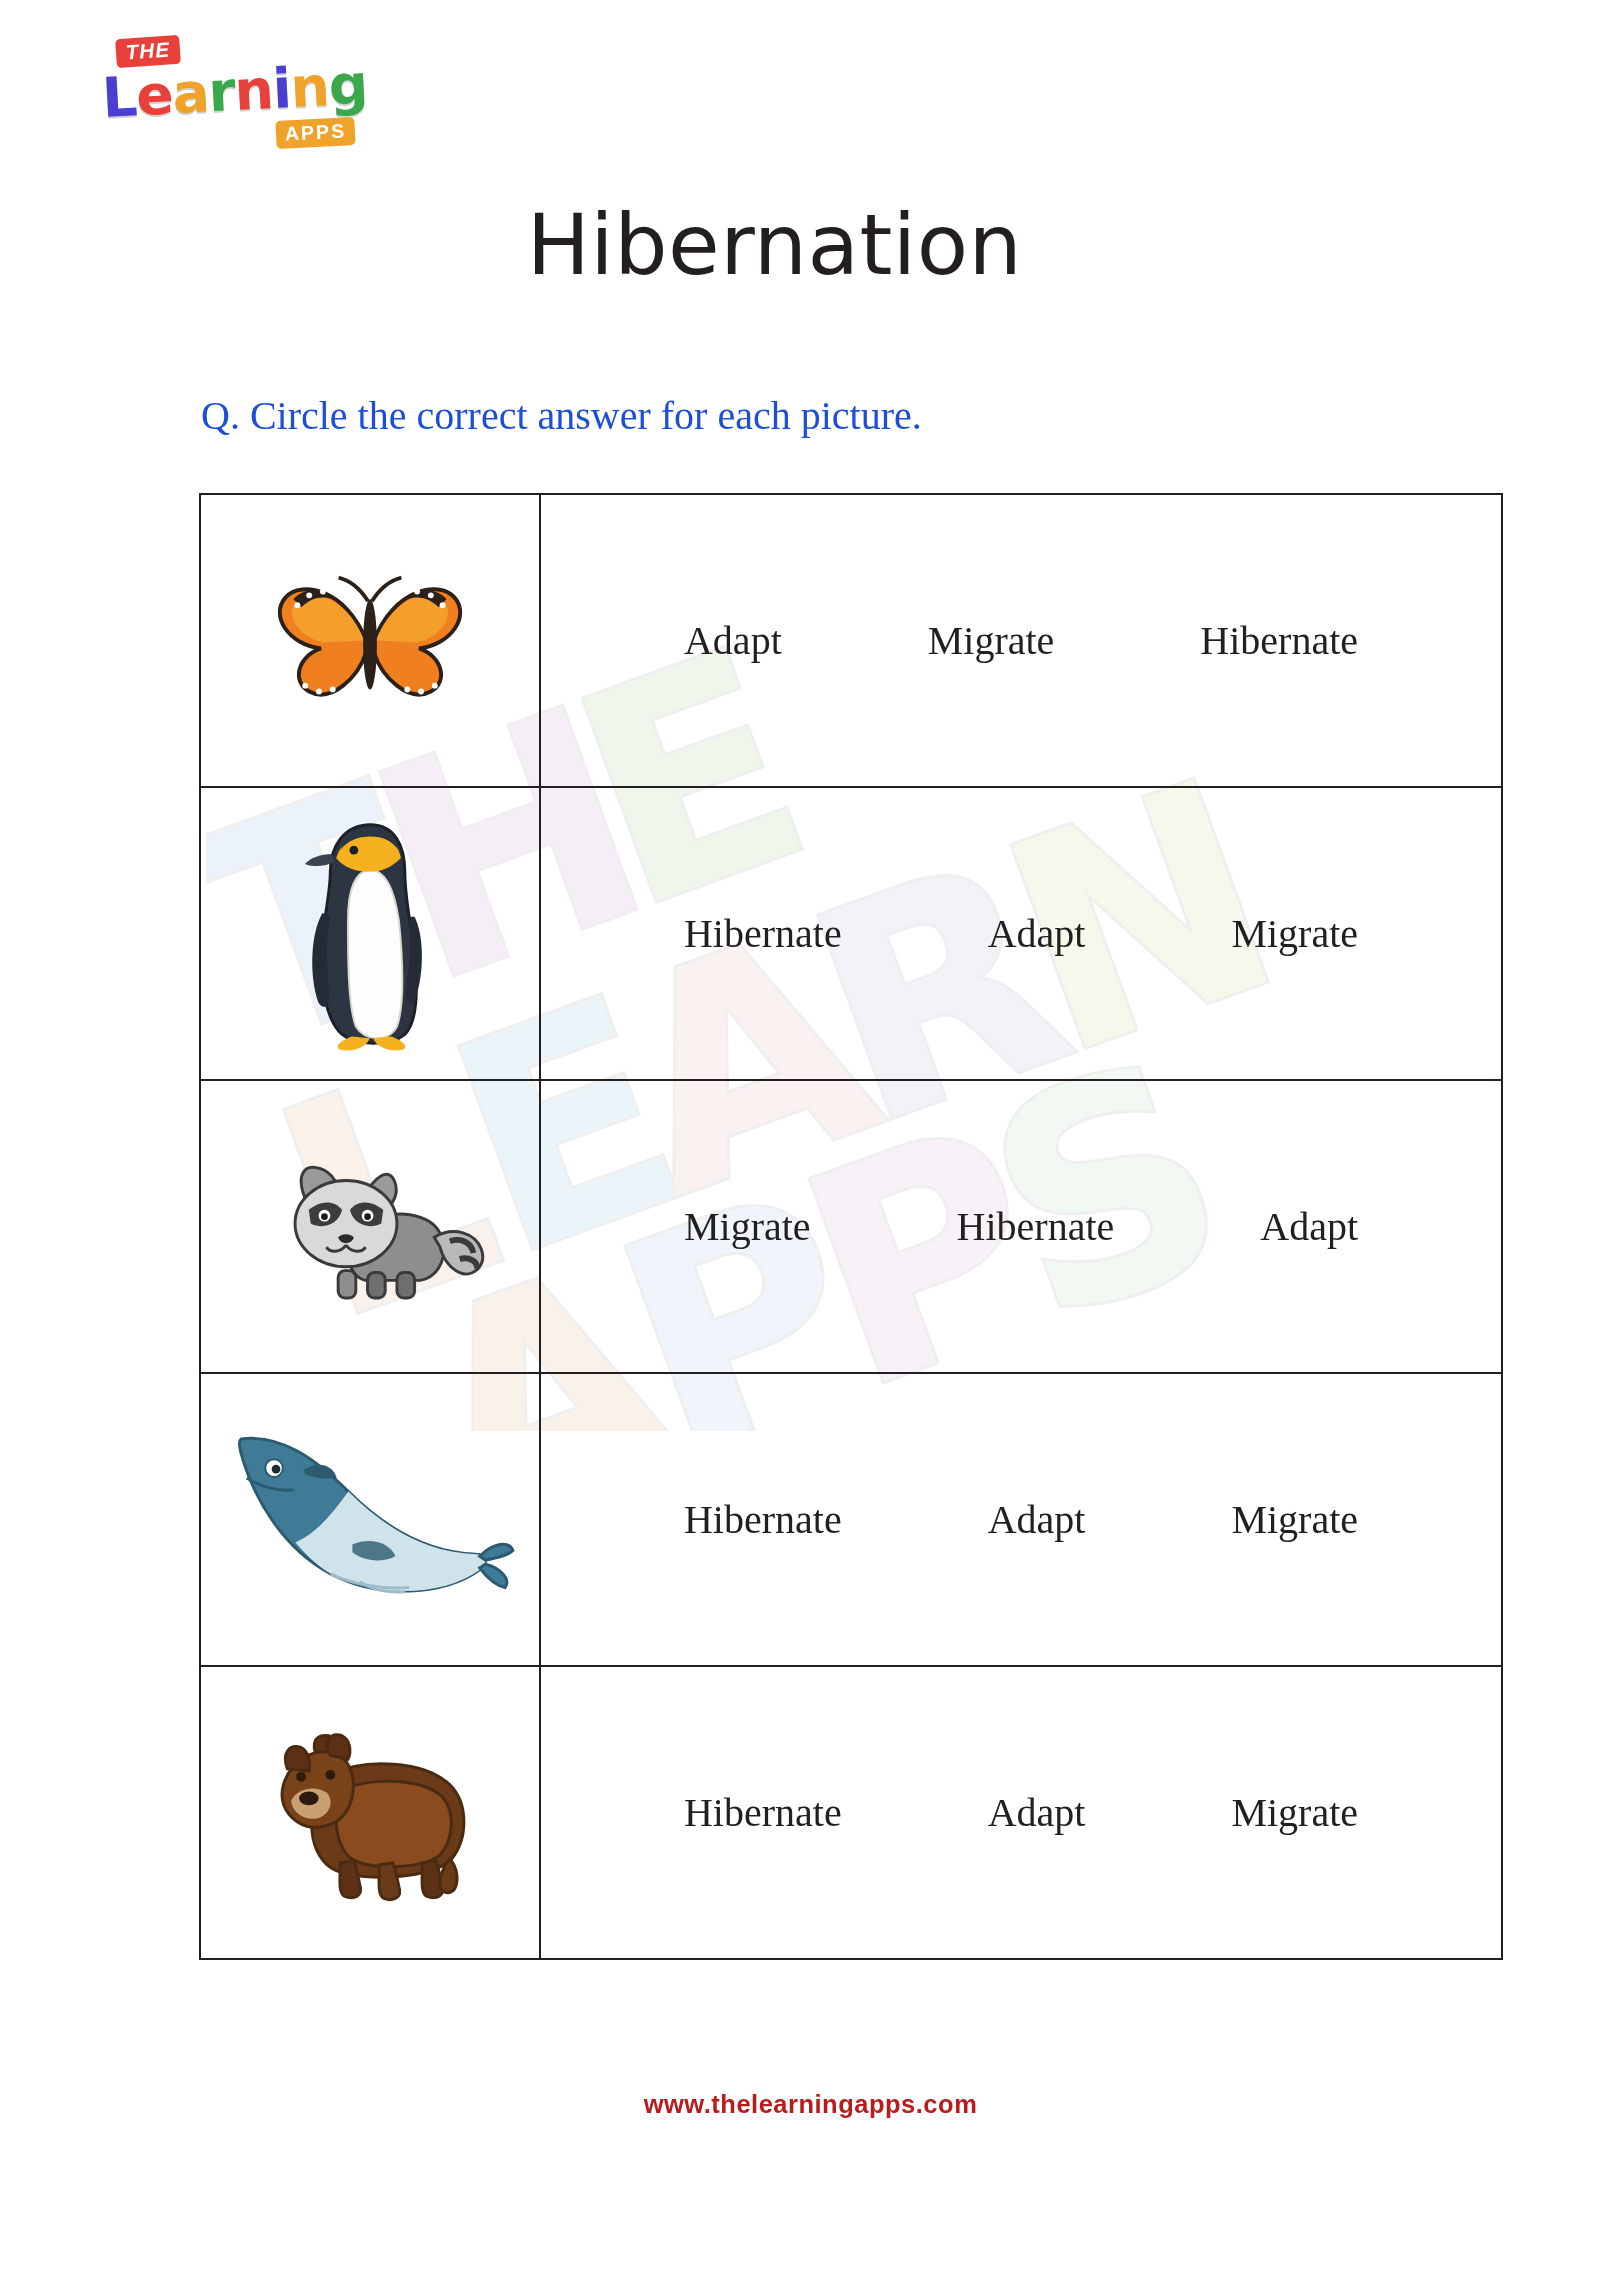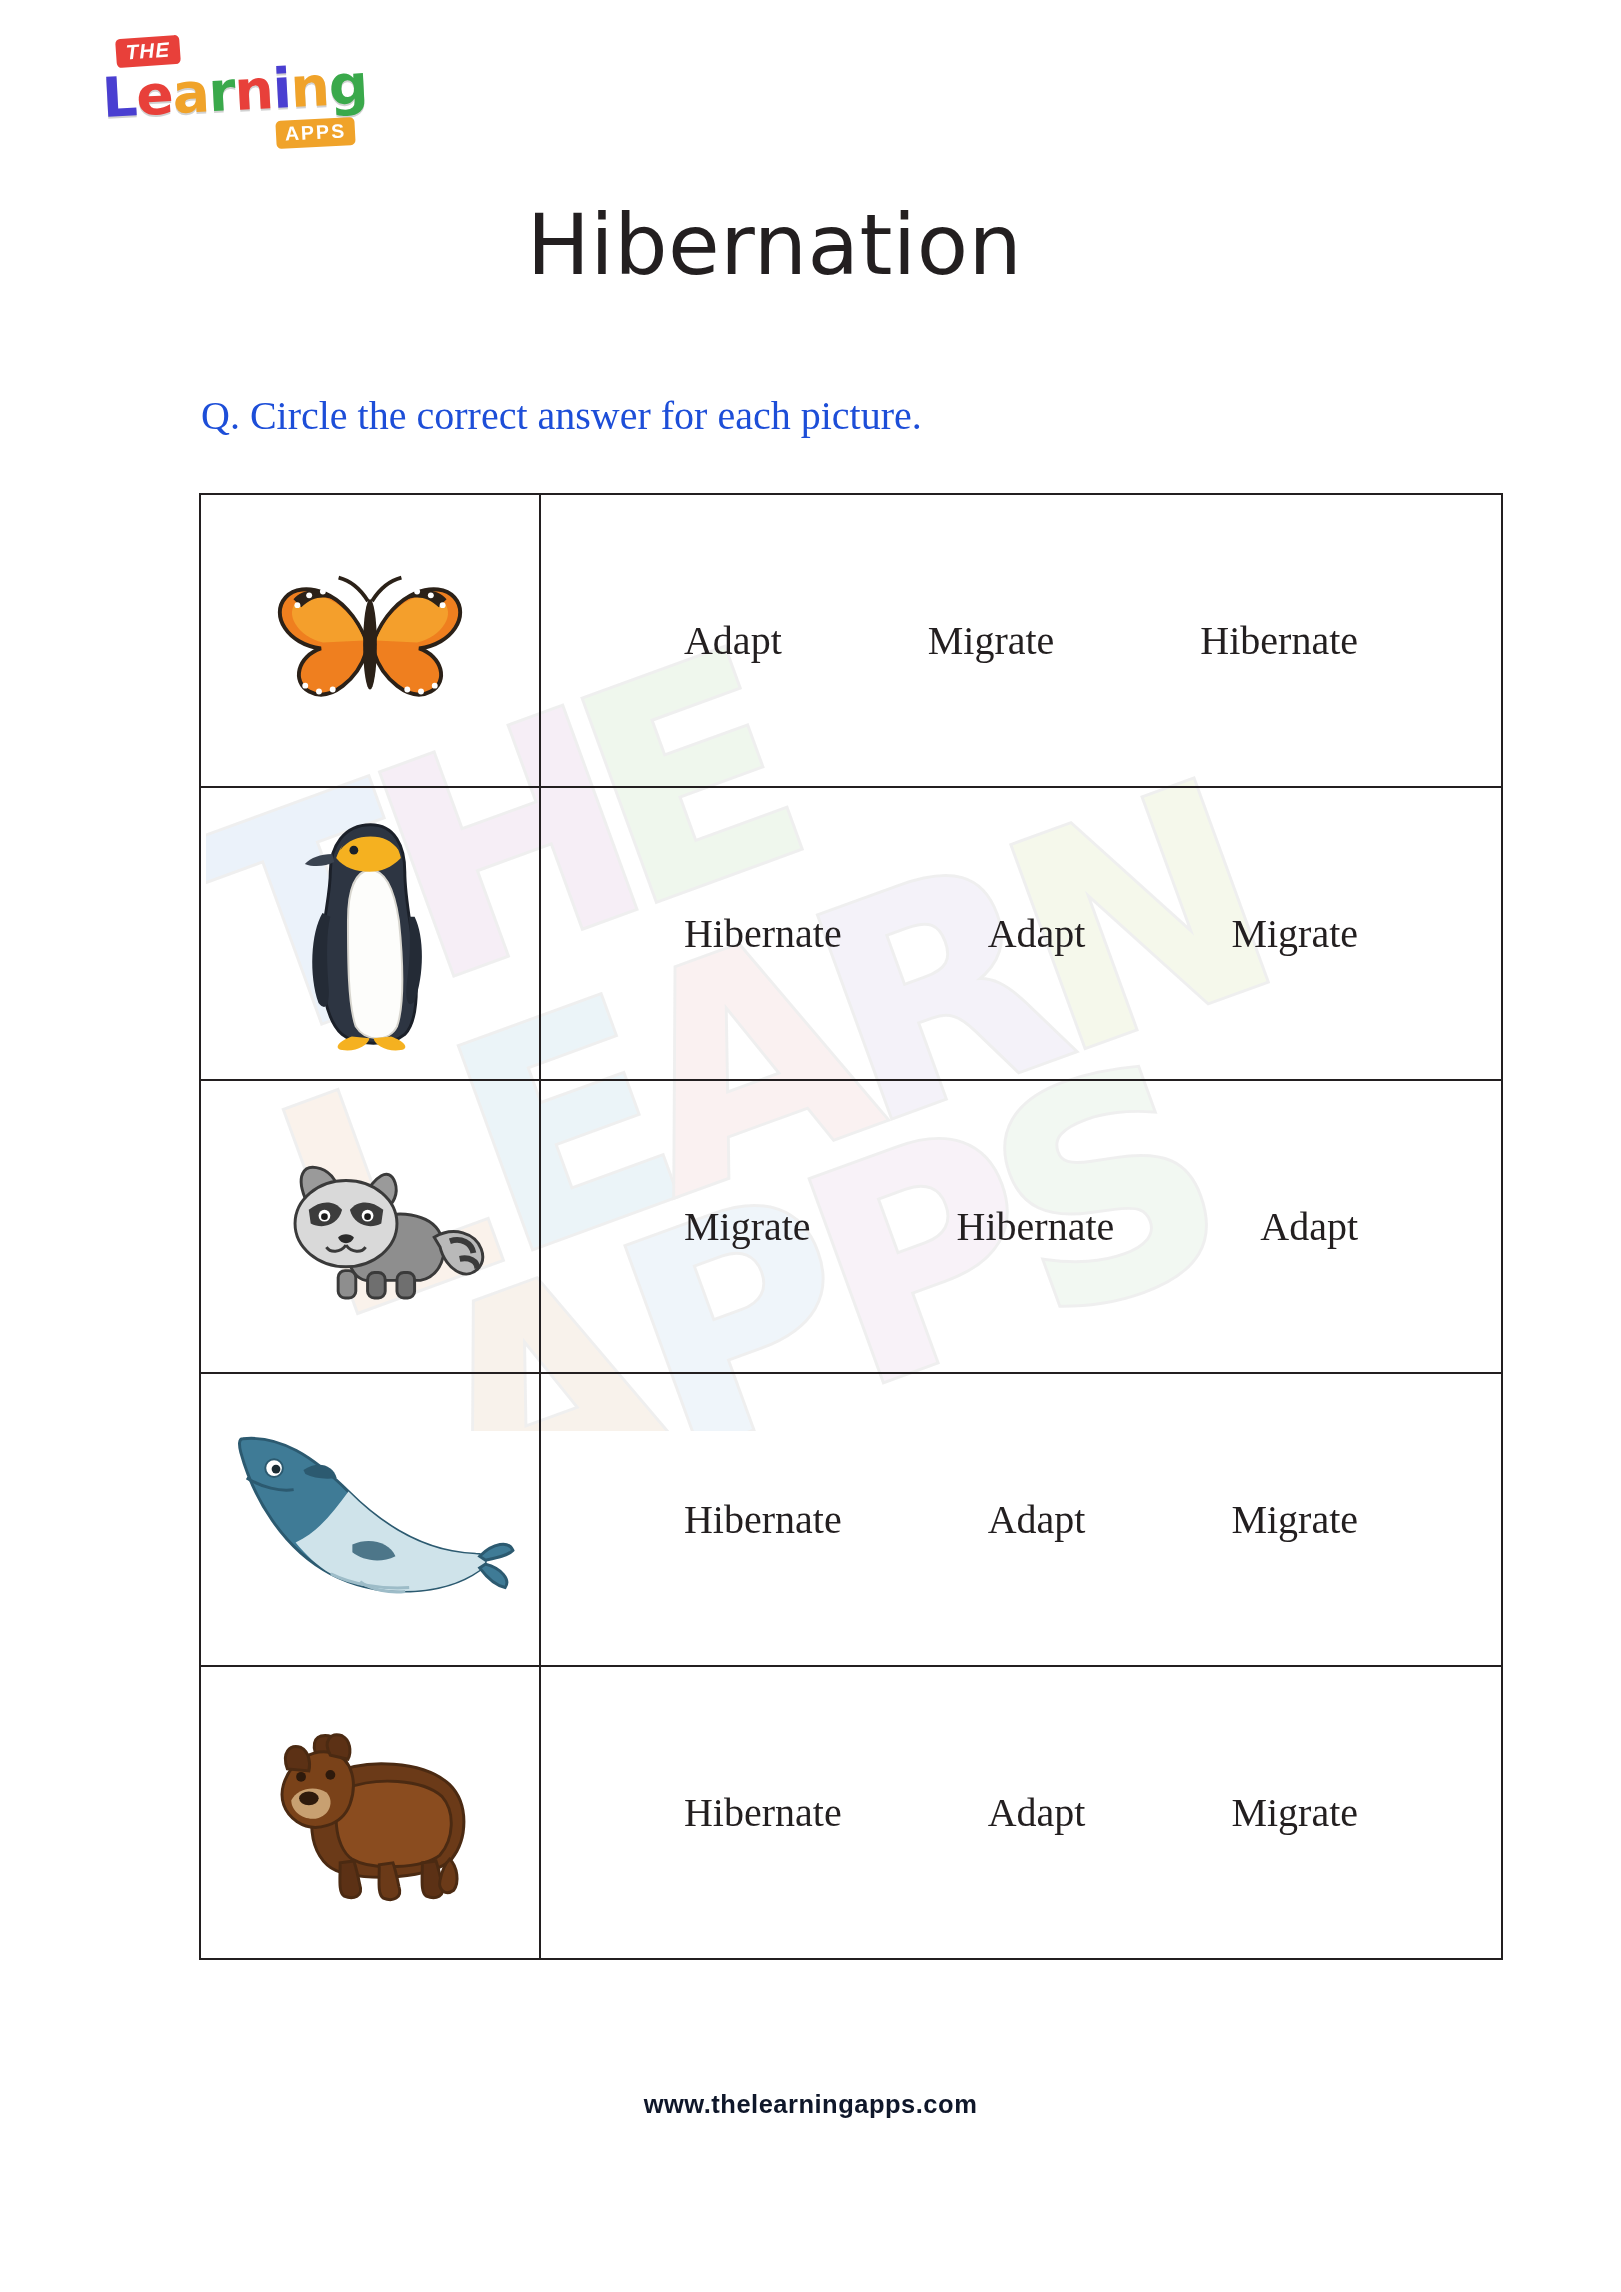--- a/index.html
+++ b/index.html
@@ -149,21 +149,21 @@
   
   .footer {
     position: absolute;
     left: 0;
     top: 2090px;
     width: 1621px;
     text-align: center;
     font-family: "Liberation Sans", sans-serif;
     font-weight: bold;
     font-size: 25.5px;
-    color: #0f172a;
+    color: #b91c1c;
     letter-spacing: 0.5px;
   }
 </style>
 </head>
 <body>
 
 <div class="logo">
   <div class="logo-the">THE</div>
   <div class="logo-learning">
     <span style="color:#4a3fd1;">L</span><span style="color:#e8403a;">e</span><span style="color:#f0a32a;">a</span><span style="color:#3aa94b;">r</span><span style="color:#e8403a;">n</span><span style="color:#4a3fd1;">i</span><span style="color:#f0a32a;">n</span><span style="color:#3aa94b;">g</span>

